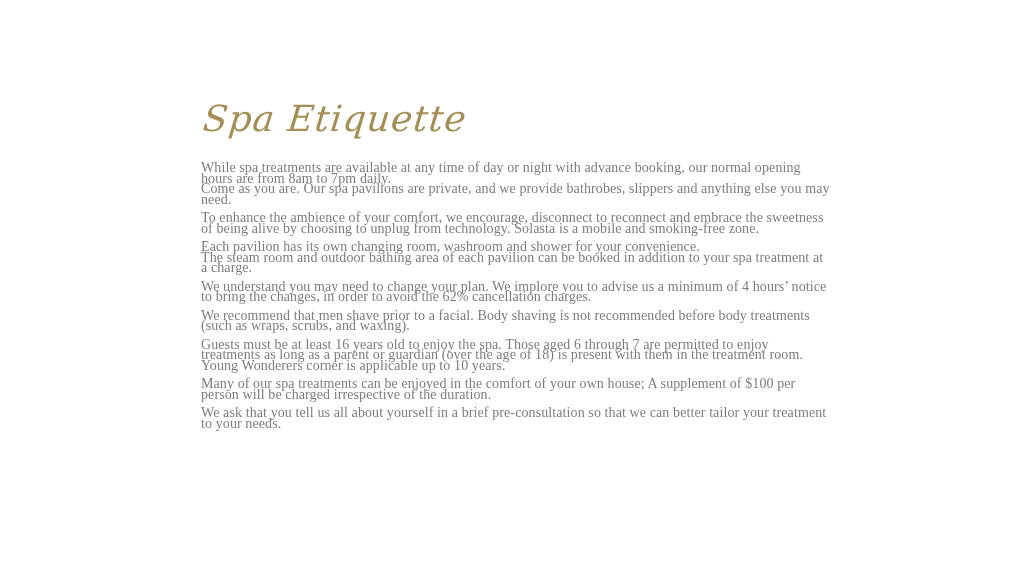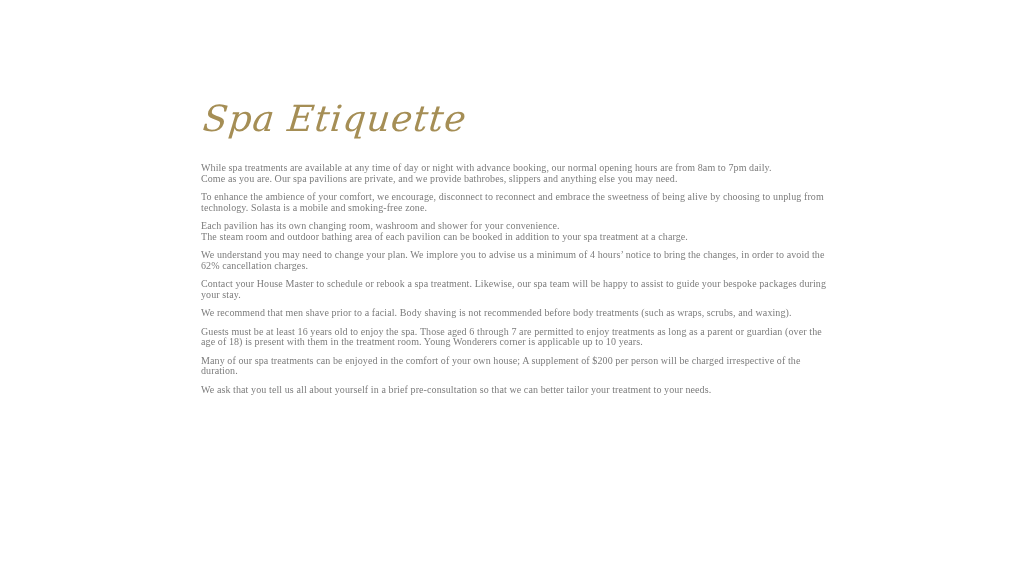--- a/index.html
+++ b/index.html
@@ -29,21 +29,21 @@
     font-size: 36px;
     line-height: 1.15;
     letter-spacing: 1px;
     color: #a58e55;
     margin: 0 0 24px 0;
     transform: skewX(-6deg);
     transform-origin: left bottom;
   }
   .etiquette-text p {
     font-family: "Liberation Serif", serif;
-    font-size: 10px;
+    font-size: 14px;
     line-height: 10.5px;
     color: #7c7c7c;
     margin: 0 0 8px 0;
     white-space: pre-line;
     font-variant-numeric: oldstyle-nums;
     letter-spacing: 0.1px;
   }
 </style>
 </head>
 <body>
@@ -51,20 +51,19 @@
 <div class="page">
   <div class="content">
     <h1 class="page-title">Spa Etiquette</h1>
     <div class="etiquette-text" id="paragraphs">
         <p>While spa treatments are available at any time of day or night with advance booking, our normal opening hours are from 8am to 7pm daily.
 Come as you are. Our spa pavilions are private, and we provide bathrobes, slippers and anything else you may need.</p>
         <p>To enhance the ambience of your comfort, we encourage, disconnect to reconnect and embrace the sweetness of being alive by choosing to unplug from technology. Solasta is a mobile and smoking-free zone.</p>
         <p>Each pavilion has its own changing room, washroom and shower for your convenience.
 The steam room and outdoor bathing area of each pavilion can be booked in addition to your spa treatment at a charge.</p>
         <p>We understand you may need to change your plan. We implore you to advise us a minimum of 4 hours’ notice to bring the changes, in order to avoid the 62% cancellation charges.</p>
-        <p>Contact your House Master to schedule or rebook a spa treatment. Likewise, our spa team will be happy to assist to guide your bespoke packages during your stay.</p>
         <p>We recommend that men shave prior to a facial. Body shaving is not recommended before body treatments (such as wraps, scrubs, and waxing).</p>
         <p>Guests must be at least 16 years old to enjoy the spa. Those aged 6 through 7 are permitted to enjoy treatments as long as a parent or guardian (over the age of 18) is present with them in the treatment room. Young Wonderers corner is applicable up to 10 years.</p>
-        <p>Many of our spa treatments can be enjoyed in the comfort of your own house; A supplement of $200 per person will be charged irrespective of the duration.</p>
+        <p>Many of our spa treatments can be enjoyed in the comfort of your own house; A supplement of $100 per person will be charged irrespective of the duration.</p>
         <p>We ask that you tell us all about yourself in a brief pre-consultation so that we can better tailor your treatment to your needs.</p>
       </div>
   </div>
 </div>
 
 </body></html>

